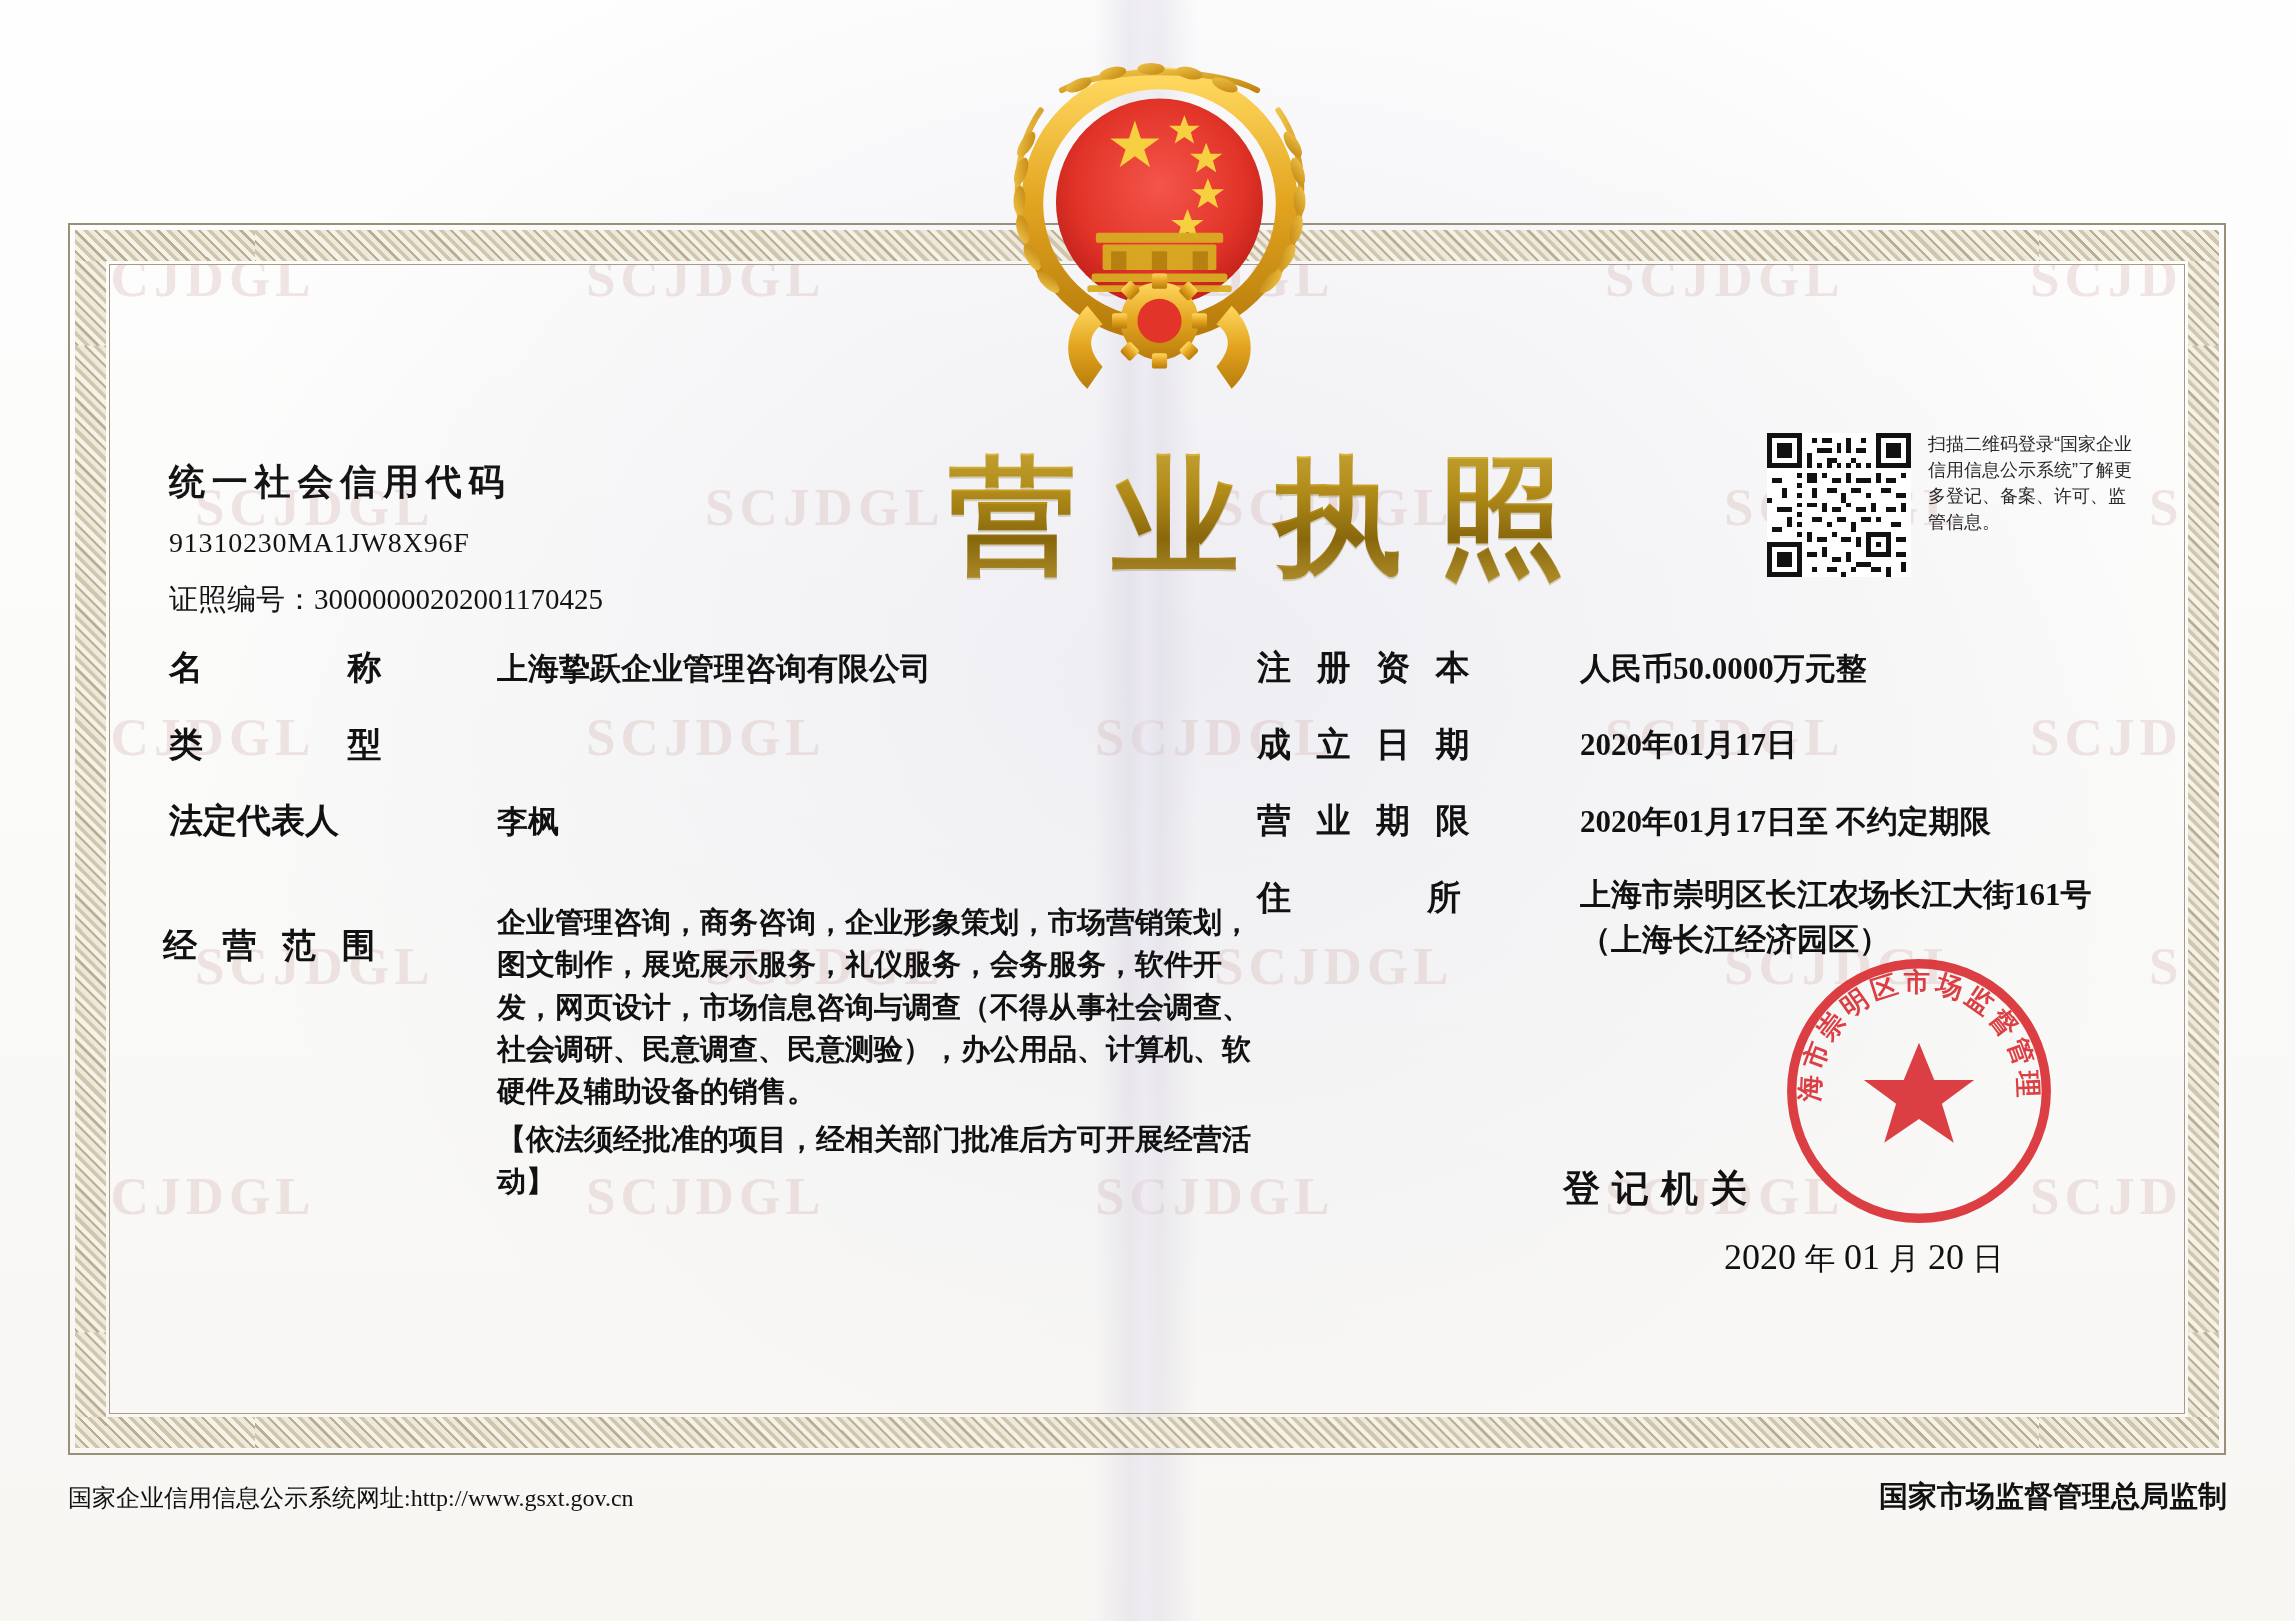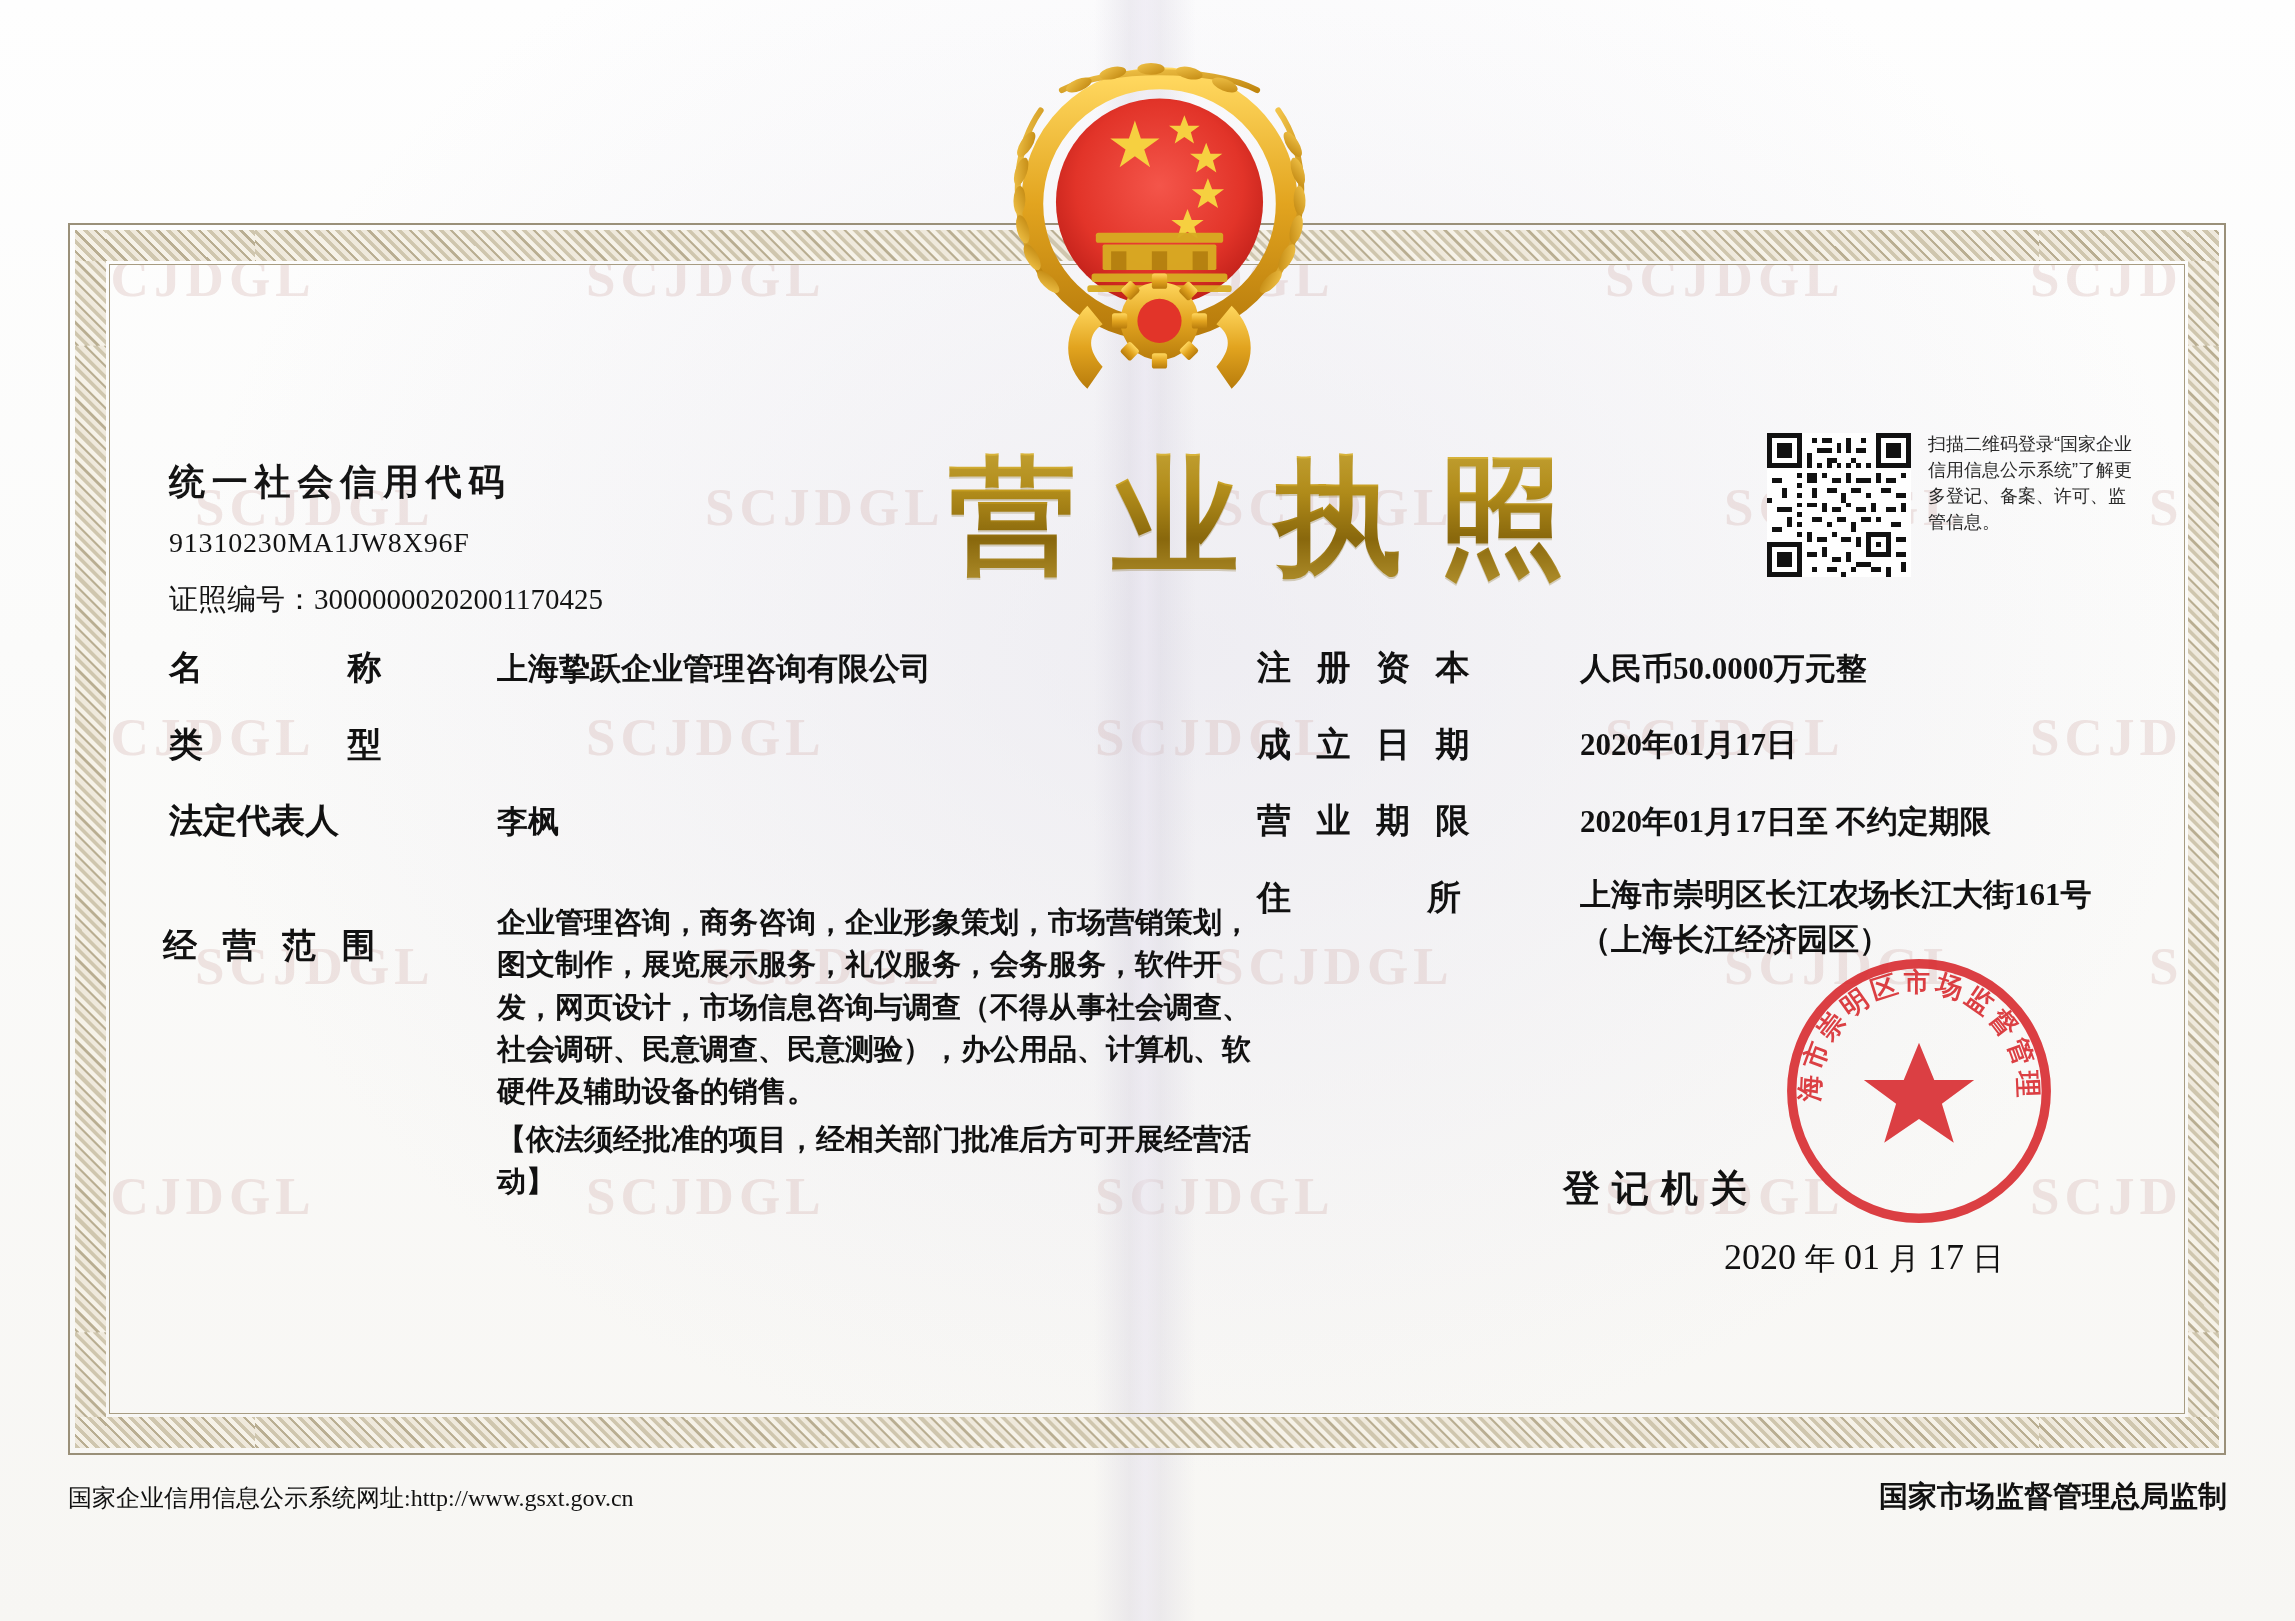--- a/index.html
+++ b/index.html
@@ -527,21 +527,21 @@
     <div class="field-value" id="val-estab">2020年01月17日</div>
 
     <div class="field-label label-5" id="lbl-term">营 业 期 限</div>
     <div class="field-value" id="val-term">2020年01月17日至  不约定期限</div>
 
     <div class="field-label label-5" id="lbl-addr">住　　　所</div>
     <div class="field-value" id="val-addr">上海市崇明区长江农场长江大街161号（上海长江经济园区）</div>
 
     <div id="lbl-registry">登记机关</div>
     <div id="date-line">
-      <span class="num">2020</span><span class="cn">年</span><span class="num">01</span><span class="cn">月</span><span class="num">17</span><span class="cn">日</span>
+      <span class="num">2020</span><span class="cn">年</span><span class="num">01</span><span class="cn">月</span><span class="num">20</span><span class="cn">日</span>
     </div>
 
     <div id="seal">
       <svg viewBox="0 0 330 330" width="280" height="280" aria-hidden="true">
         <g opacity="0.88">
           <circle cx="165" cy="165" r="150" fill="none" stroke="#d8262b" stroke-width="11"></circle>
           <polygon fill="#d8262b" points="165,108 183,152 230,152 192,180 206,226 165,198 124,226 138,180 100,152 147,152"></polygon>
           <path id="sealArc" d="M 165,165 m -118,0 a 118,118 0 1,1 236,0" fill="none"></path>
           <text font-family="'Liberation Serif', serif" font-size="31" font-weight="700" fill="#d8262b" letter-spacing="5">
             <textPath href="#sealArc" startOffset="50%" text-anchor="middle">上海市崇明区市场监督管理局</textPath>

